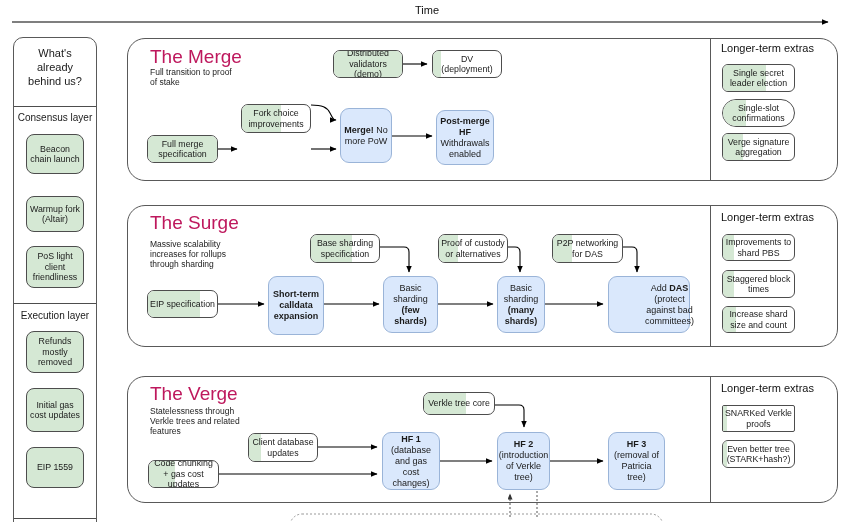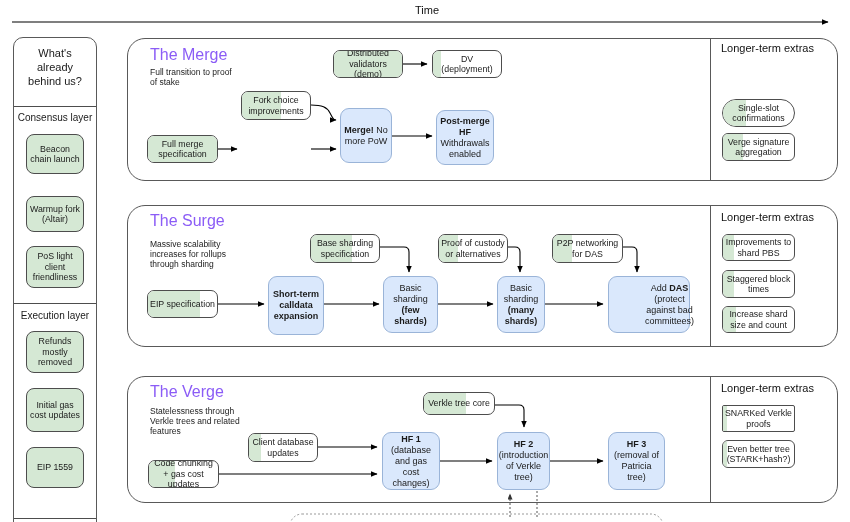--- a/index.html
+++ b/index.html
@@ -17,21 +17,21 @@
   .box .lbl{position:relative;}
   
   .hf{position:absolute;background:#dae8fc;border:1px solid #9ab4d8;border-radius:9px;
       display:flex;align-items:center;justify-content:center;text-align:center;
       font-size:9px;line-height:11px;padding:2px 3px;box-sizing:border-box;}
   .hf .pre:empty,.hf .post:empty{display:none;}
   
   .gbox{position:absolute;background:#d5e8d4;border:1px solid #4d4d4d;border-radius:8px;
         display:flex;align-items:center;justify-content:center;text-align:center;
         font-size:8.8px;line-height:10.5px;padding:2px;box-sizing:border-box;}
-  .sec-title{position:absolute;font-size:16px;color:#8b5cf6;}
+  .sec-title{position:absolute;font-size:19px;color:#be185d;}
   .sec-sub{position:absolute;font-size:8.5px;line-height:10px;color:#222;}
   .extras-title{position:absolute;font-size:11px;color:#111;}
   .col-title{position:absolute;font-size:11px;line-height:14px;text-align:center;}
   .col-label{position:absolute;font-size:10px;text-align:center;}
   .time-label{position:absolute;font-size:11px;color:#111;}
   svg{position:absolute;left:0;top:0;pointer-events:none;}
 </style>
 </head>
 <body>
 
@@ -110,36 +110,40 @@
   <div class="extras-title" style="left:721px;top:42px;">Longer-term extras</div>
 
   <div class="box" style="left:333px;top:50px;width:70px;height:28px;">
     <div class="fill" style="width: 100%;"></div>
     <span class="lbl">Distributed validators (demo)</span>
   </div>
   <div class="box" style="left:432px;top:50px;width:70px;height:28px;">
     <div class="fill" style="width: 12%;"></div>
     <span class="lbl">DV (deployment)</span>
   </div>
-  <div class="box" style="left:241px;top:91px;width:70px;height:29px;">
+  <div class="box" style="left:241px;top:104px;width:70px;height:29px;">
     <div class="fill" style="width: 58%;"></div>
     <span class="lbl">Fork choice improvements</span>
   </div>
   <div class="box" style="left:147px;top:135px;width:71px;height:28px;">
     <div class="fill" style="width: 100%;"></div>
     <span class="lbl">Full merge specification</span>
   </div>
 
   <div class="hf" style="left:340px;top:108px;width:52px;height:55px;">
     <span> <b>Merge!</b> <span class="post">No more PoW</span></span>
   </div>
   <div class="hf" style="left:436px;top:110px;width:58px;height:55px;">
     <span> <b>Post-merge HF</b> <span class="post">Withdrawals enabled</span></span>
   </div>
 
+  <div class="box" style="left:722px;top:64px;width:73px;height:28px;border-radius:6px;">
+    <div class="fill" style="width: 60%;"></div>
+    <span class="lbl">Single secret leader election</span>
+  </div>
   <div class="box" style="left:722px;top:99px;width:73px;height:28px;border-radius:14px;">
     <div class="fill" style="width: 33%;"></div>
     <span class="lbl">Single-slot confirmations</span>
   </div>
   <div class="box" style="left:722px;top:133px;width:73px;height:28px;border-radius:6px;">
     <div class="fill" style="width: 28%;"></div>
     <span class="lbl">Verge signature aggregation</span>
   </div>
 
   <div class="panel" style="left:127px;top:205px;width:711px;height:142px;"></div>

